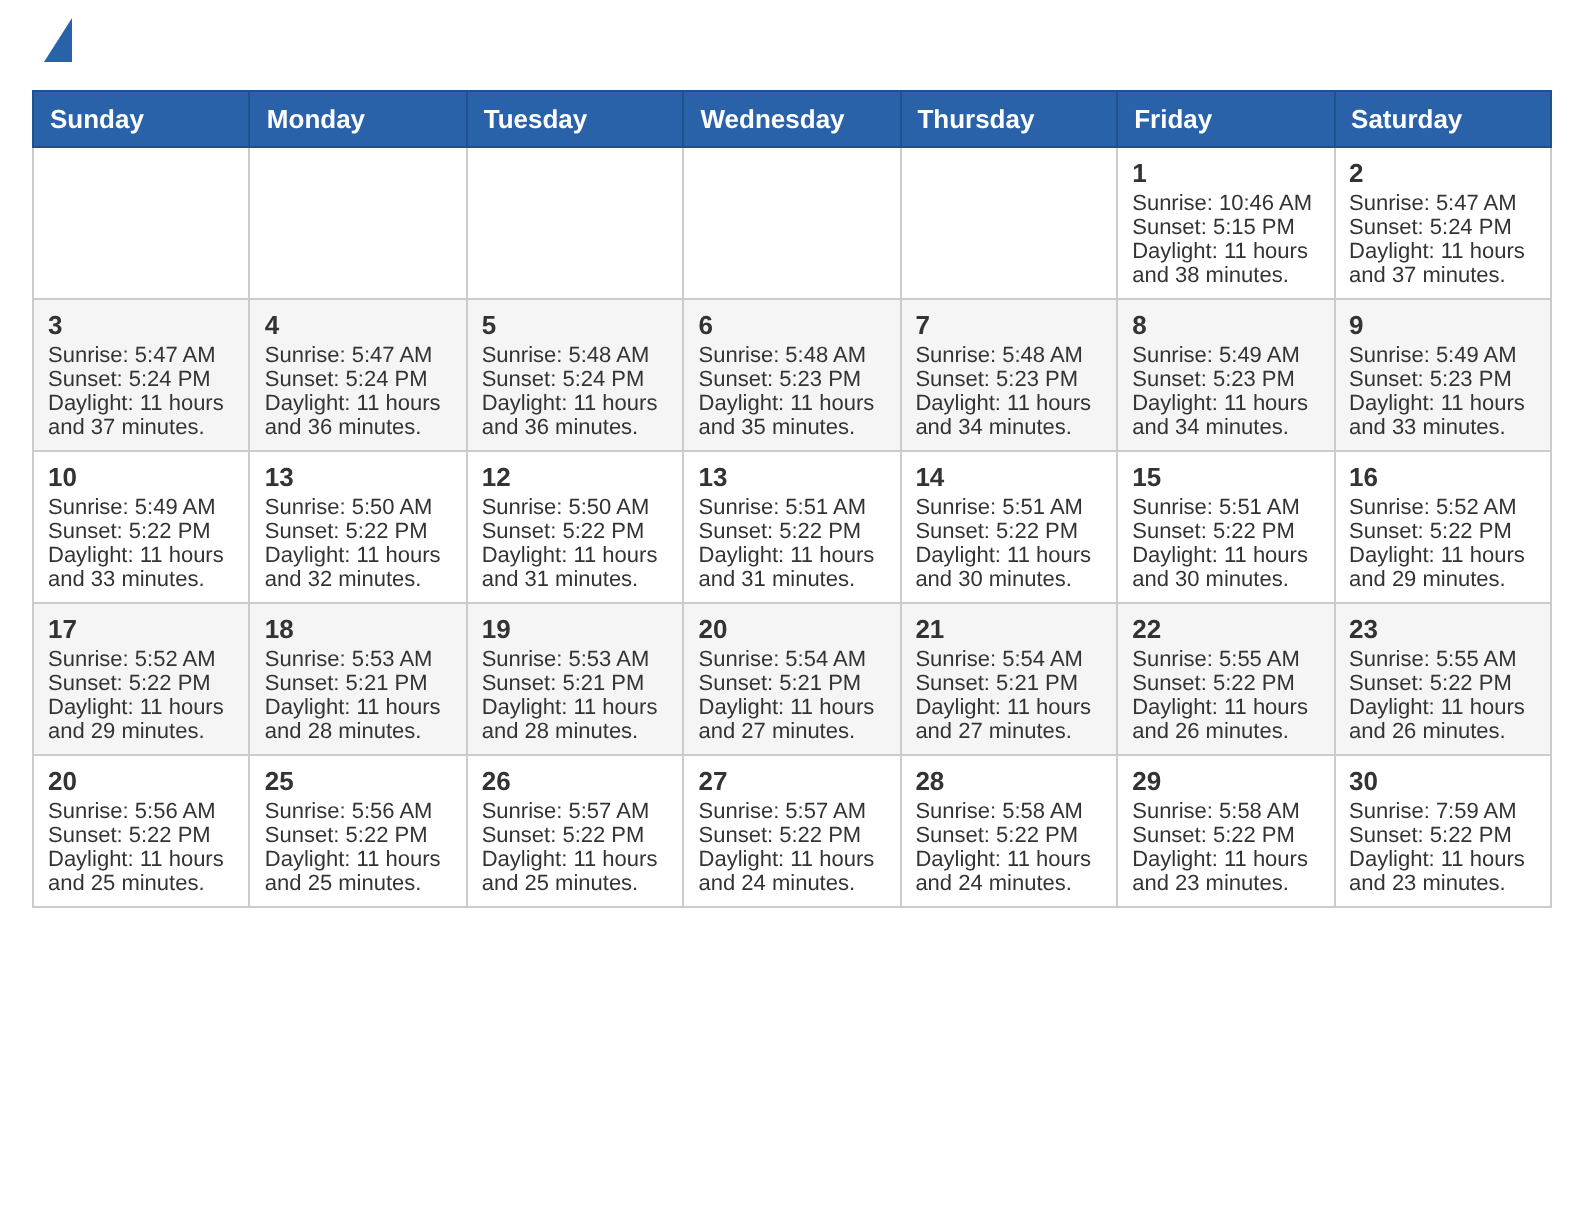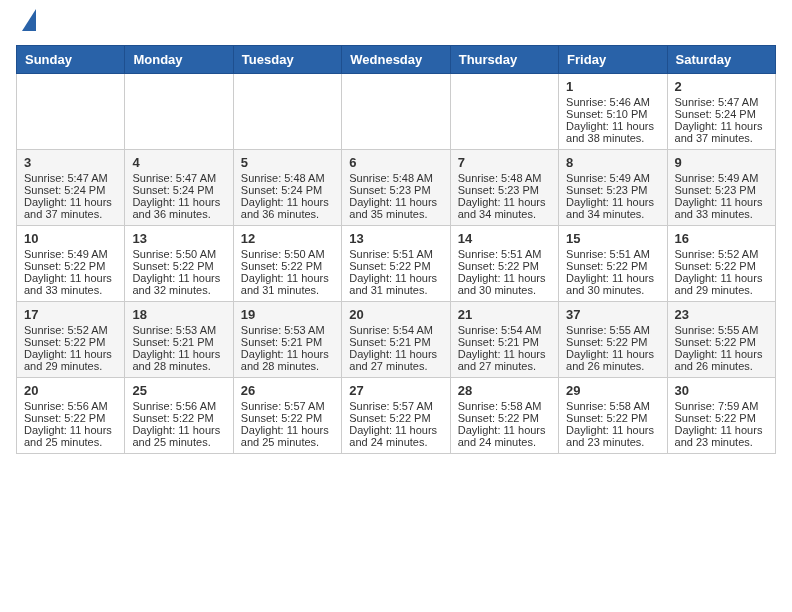--- a/index.html
+++ b/index.html
@@ -113,22 +113,22 @@
   </thead>
   <tbody id="calendar-body">
   <tr>
         <td class="empty-cell"></td>
         <td class="empty-cell"></td>
         <td class="empty-cell"></td>
         <td class="empty-cell"></td>
         <td class="empty-cell"></td>
         <td>
           <span class="day-number">1</span>
-          <div>Sunrise: 5:46 AM</div>
-          <div>Sunset: 5:10 PM</div>
+          <div>Sunrise: 10:46 AM</div>
+          <div>Sunset: 5:15 PM</div>
           <div>Daylight: 11 hours and 38 minutes.</div>
         </td>
         <td>
           <span class="day-number">2</span>
           <div>Sunrise: 5:47 AM</div>
           <div>Sunset: 5:24 PM</div>
           <div>Daylight: 11 hours and 37 minutes.</div>
         </td>
       </tr>
       <tr>
@@ -244,21 +244,21 @@
           <div>Sunset: 5:21 PM</div>
           <div>Daylight: 11 hours and 27 minutes.</div>
         </td>
         <td>
           <span class="day-number">21</span>
           <div>Sunrise: 5:54 AM</div>
           <div>Sunset: 5:21 PM</div>
           <div>Daylight: 11 hours and 27 minutes.</div>
         </td>
         <td>
-          <span class="day-number">37</span>
+          <span class="day-number">22</span>
           <div>Sunrise: 5:55 AM</div>
           <div>Sunset: 5:22 PM</div>
           <div>Daylight: 11 hours and 26 minutes.</div>
         </td>
         <td>
           <span class="day-number">23</span>
           <div>Sunrise: 5:55 AM</div>
           <div>Sunset: 5:22 PM</div>
           <div>Daylight: 11 hours and 26 minutes.</div>
         </td>

